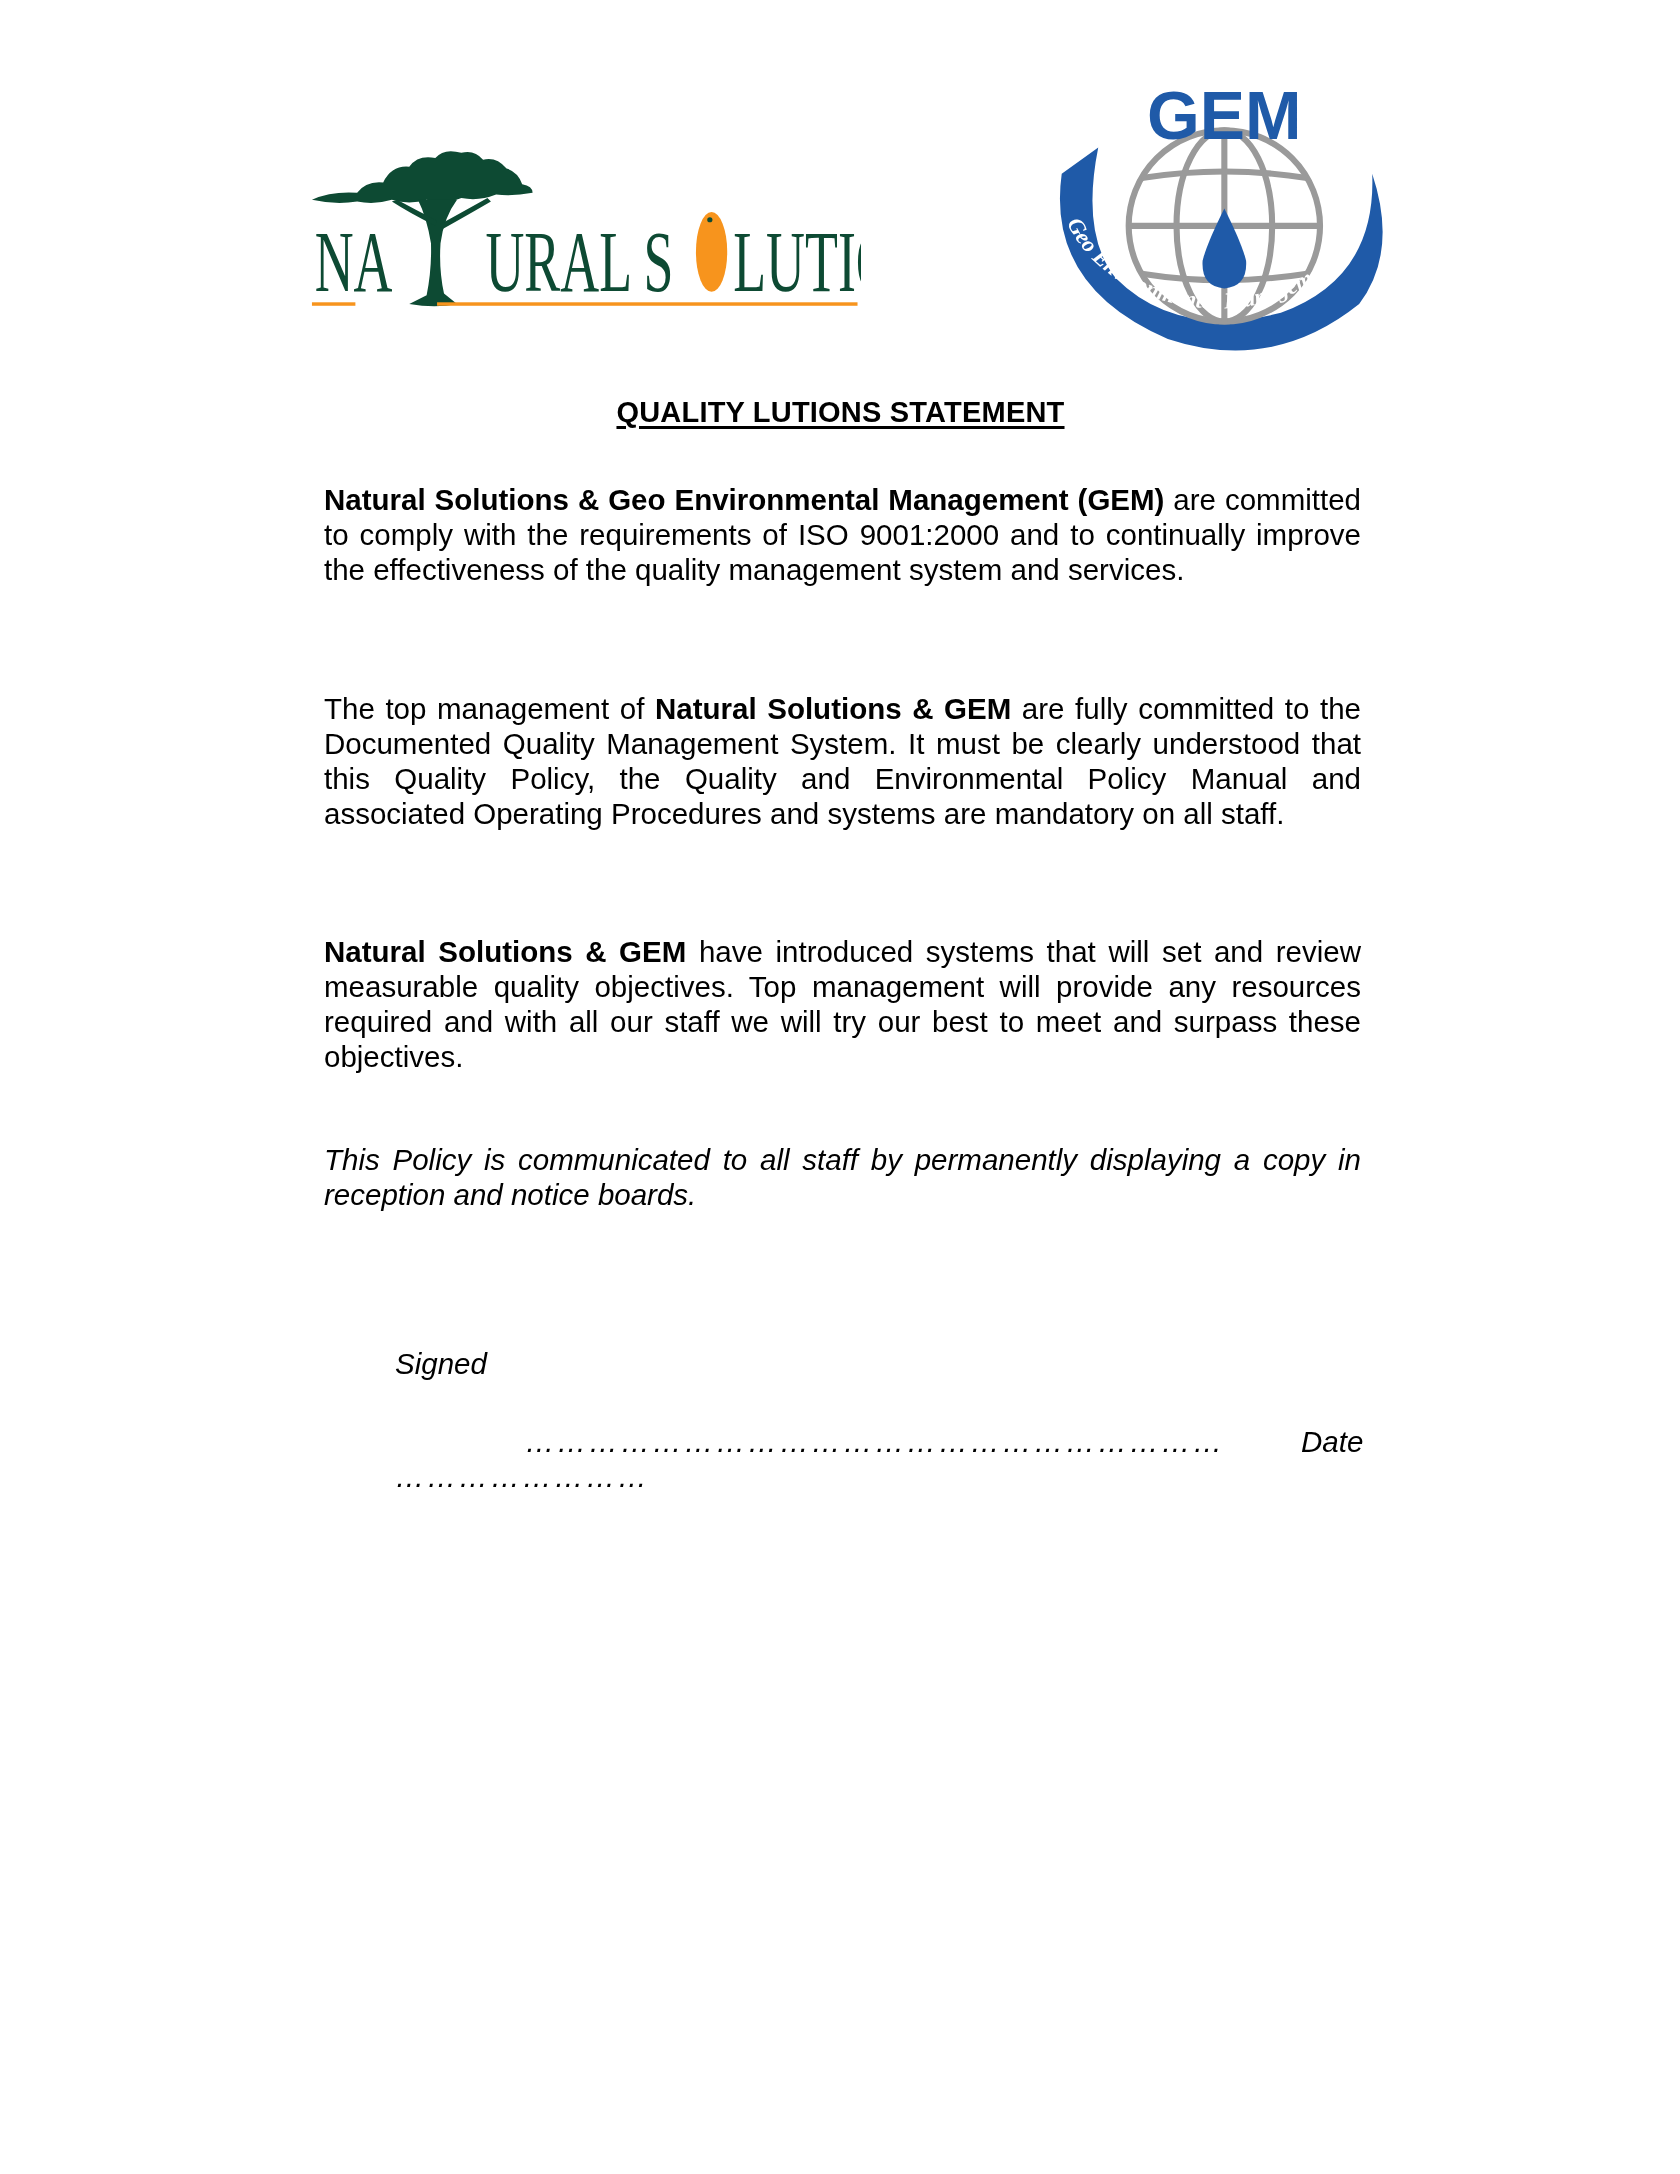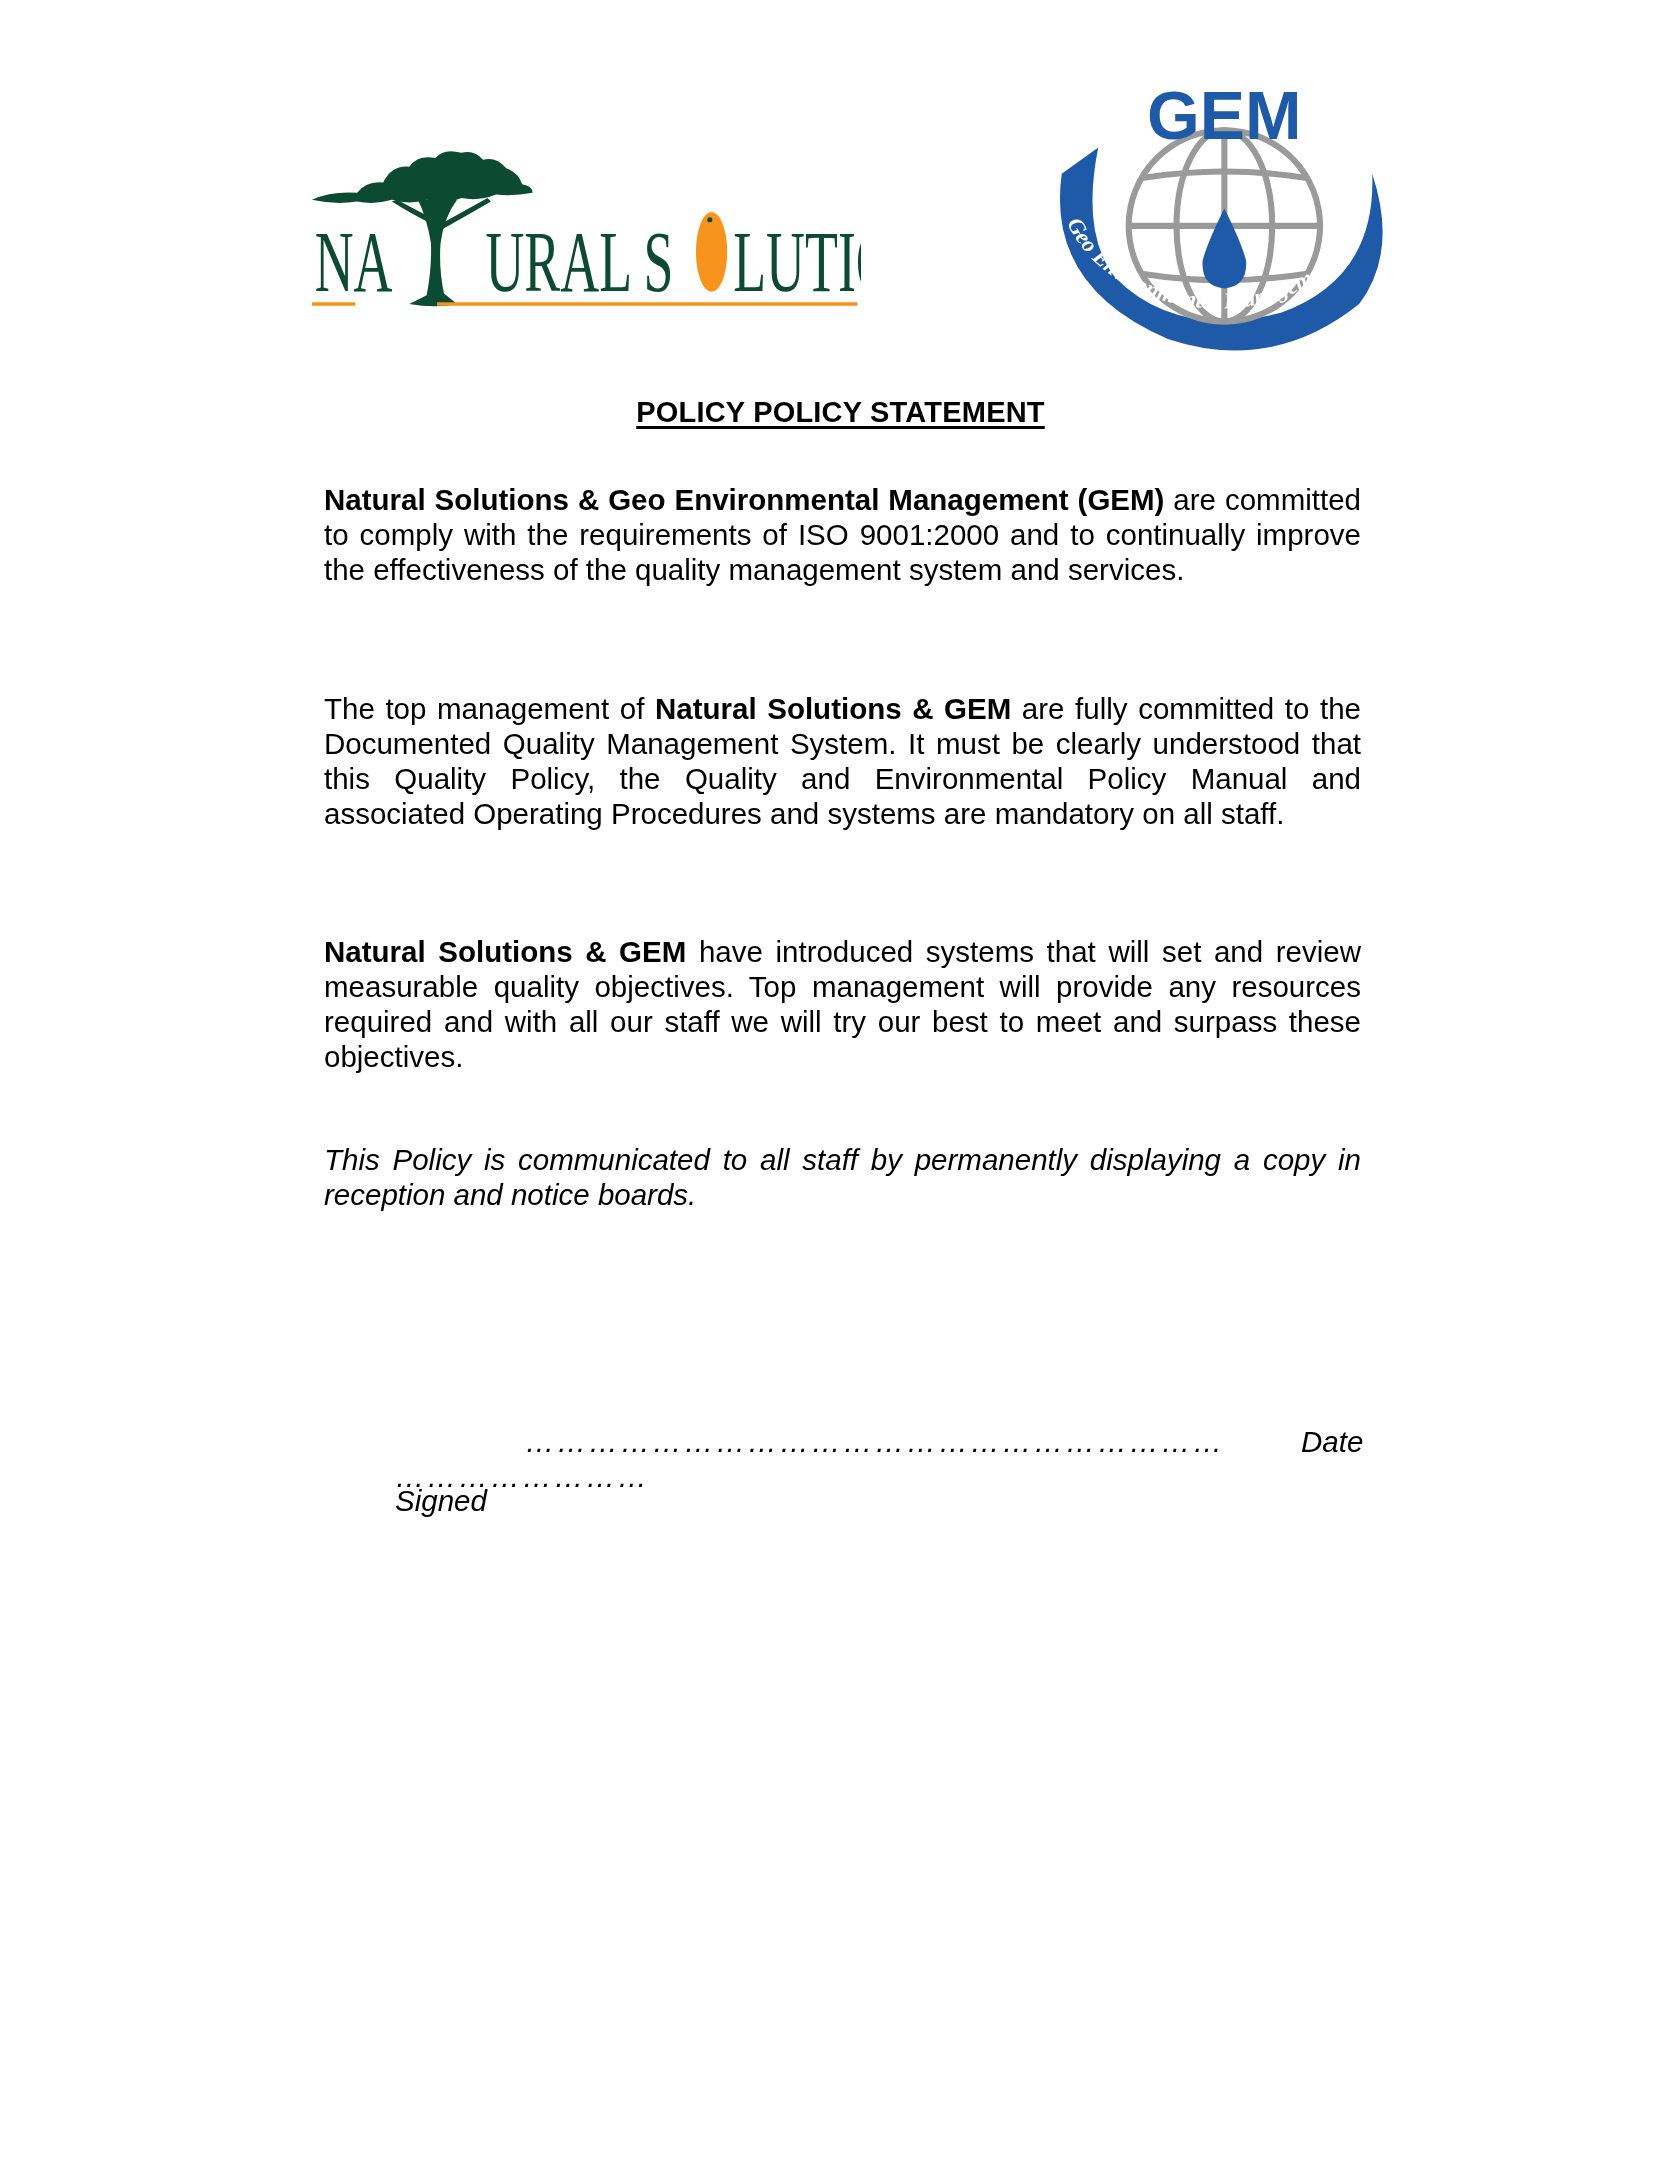--- a/index.html
+++ b/index.html
@@ -21,21 +21,21 @@
 
   .body-text { position: absolute; left: 324px; width: 1037px; font-size: 29.5px; line-height: 35px;
                text-align: justify; }
   .body-text b { font-weight: bold; margin-top: 28px; }
   .p1 { top: 482px; }
   .p2 { top: 691px; }
   .p3 { top: 934px; }
   .p4 { top: 1142px; font-style: italic; }
 
   .sig { position: absolute; font-style: italic; font-size: 29.5px; }
-  .signed { left: 395px; top: 1484px; }
+  .signed { left: 395px; top: 1347px; }
   .sign-dots { left: 525px; top: 1425px; letter-spacing: 2.3px; }
   .date-label { left: 1301px; top: 1425px; }
   .date-dots { left: 395px; top: 1460px; letter-spacing: 2.3px; }
   .signatory { left: 479px; top: 1512px; }
 </style>
 </head>
 <body>
 
 <div class="page">
 
@@ -81,21 +81,21 @@
       <path d="M205 150 Q225 190 230 210 Q232 240 205 242 Q178 240 180 210 Q185 190 205 150 Z" fill="#1f5aa8"></path>
 
       <text x="205" y="70" text-anchor="middle" font-family="Liberation Sans, sans-serif" font-weight="bold" font-size="78" fill="#1f5aa8">GEM</text>
 
       <text font-family="Liberation Serif, serif" font-weight="bold" font-style="italic" font-size="26" fill="#ffffff">
         <textPath href="#arcPath" startOffset="4%">Geo Environmental Management</textPath>
       </text>
     </svg>
   </div>
 
-  <div class="title">POLICY POLICY STATEMENT</div>
+  <div class="title">QUALITY LUTIONS STATEMENT</div>
 
   <div class="body-text p1"><b>Natural Solutions &amp; Geo Environmental Management  (GEM)</b><span> are committed to comply with the requirements of ISO 9001:2000 and to continually improve the effectiveness of the quality management system and services.</span></div>
 
   <div class="body-text p2"><span>The top management of </span><b>Natural Solutions &amp; GEM</b><span> are fully committed to the Documented Quality Management System.  It must be clearly understood that this Quality Policy, the Quality and Environmental Policy Manual and associated Operating Procedures and systems are mandatory on all staff.</span></div>
 
   <div class="body-text p3"><b>Natural Solutions &amp; GEM</b><span> have introduced systems that will set and review measurable quality objectives.  Top management will provide any resources required and with all our staff we will try our best to meet and surpass these objectives.</span></div>
 
   <div class="body-text p4"><span>This Policy is communicated to all staff by permanently displaying a copy in reception and notice boards.</span></div>
 
   <div class="sig signed">Signed</div>

